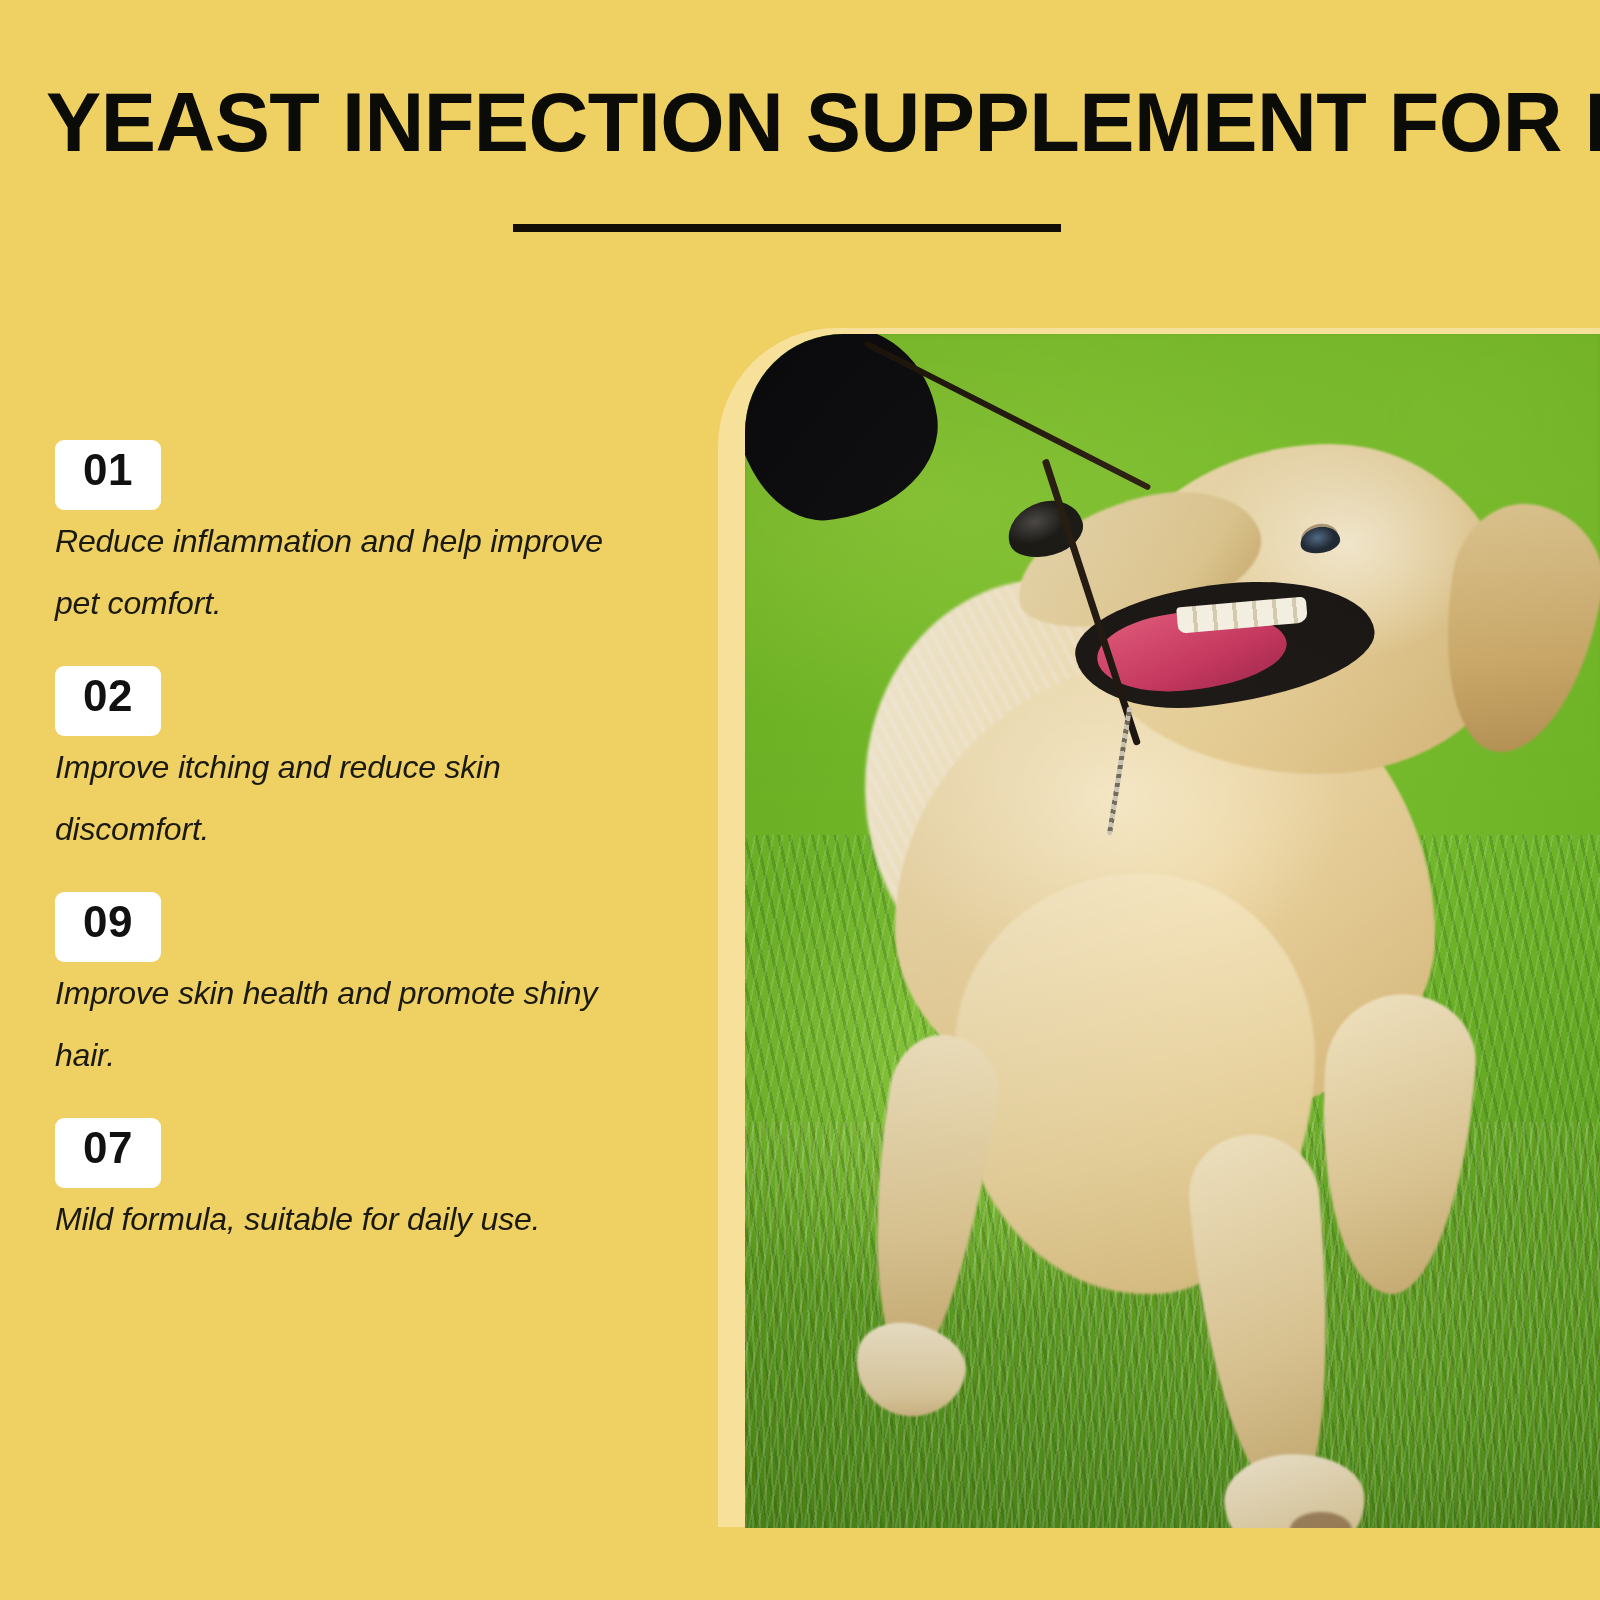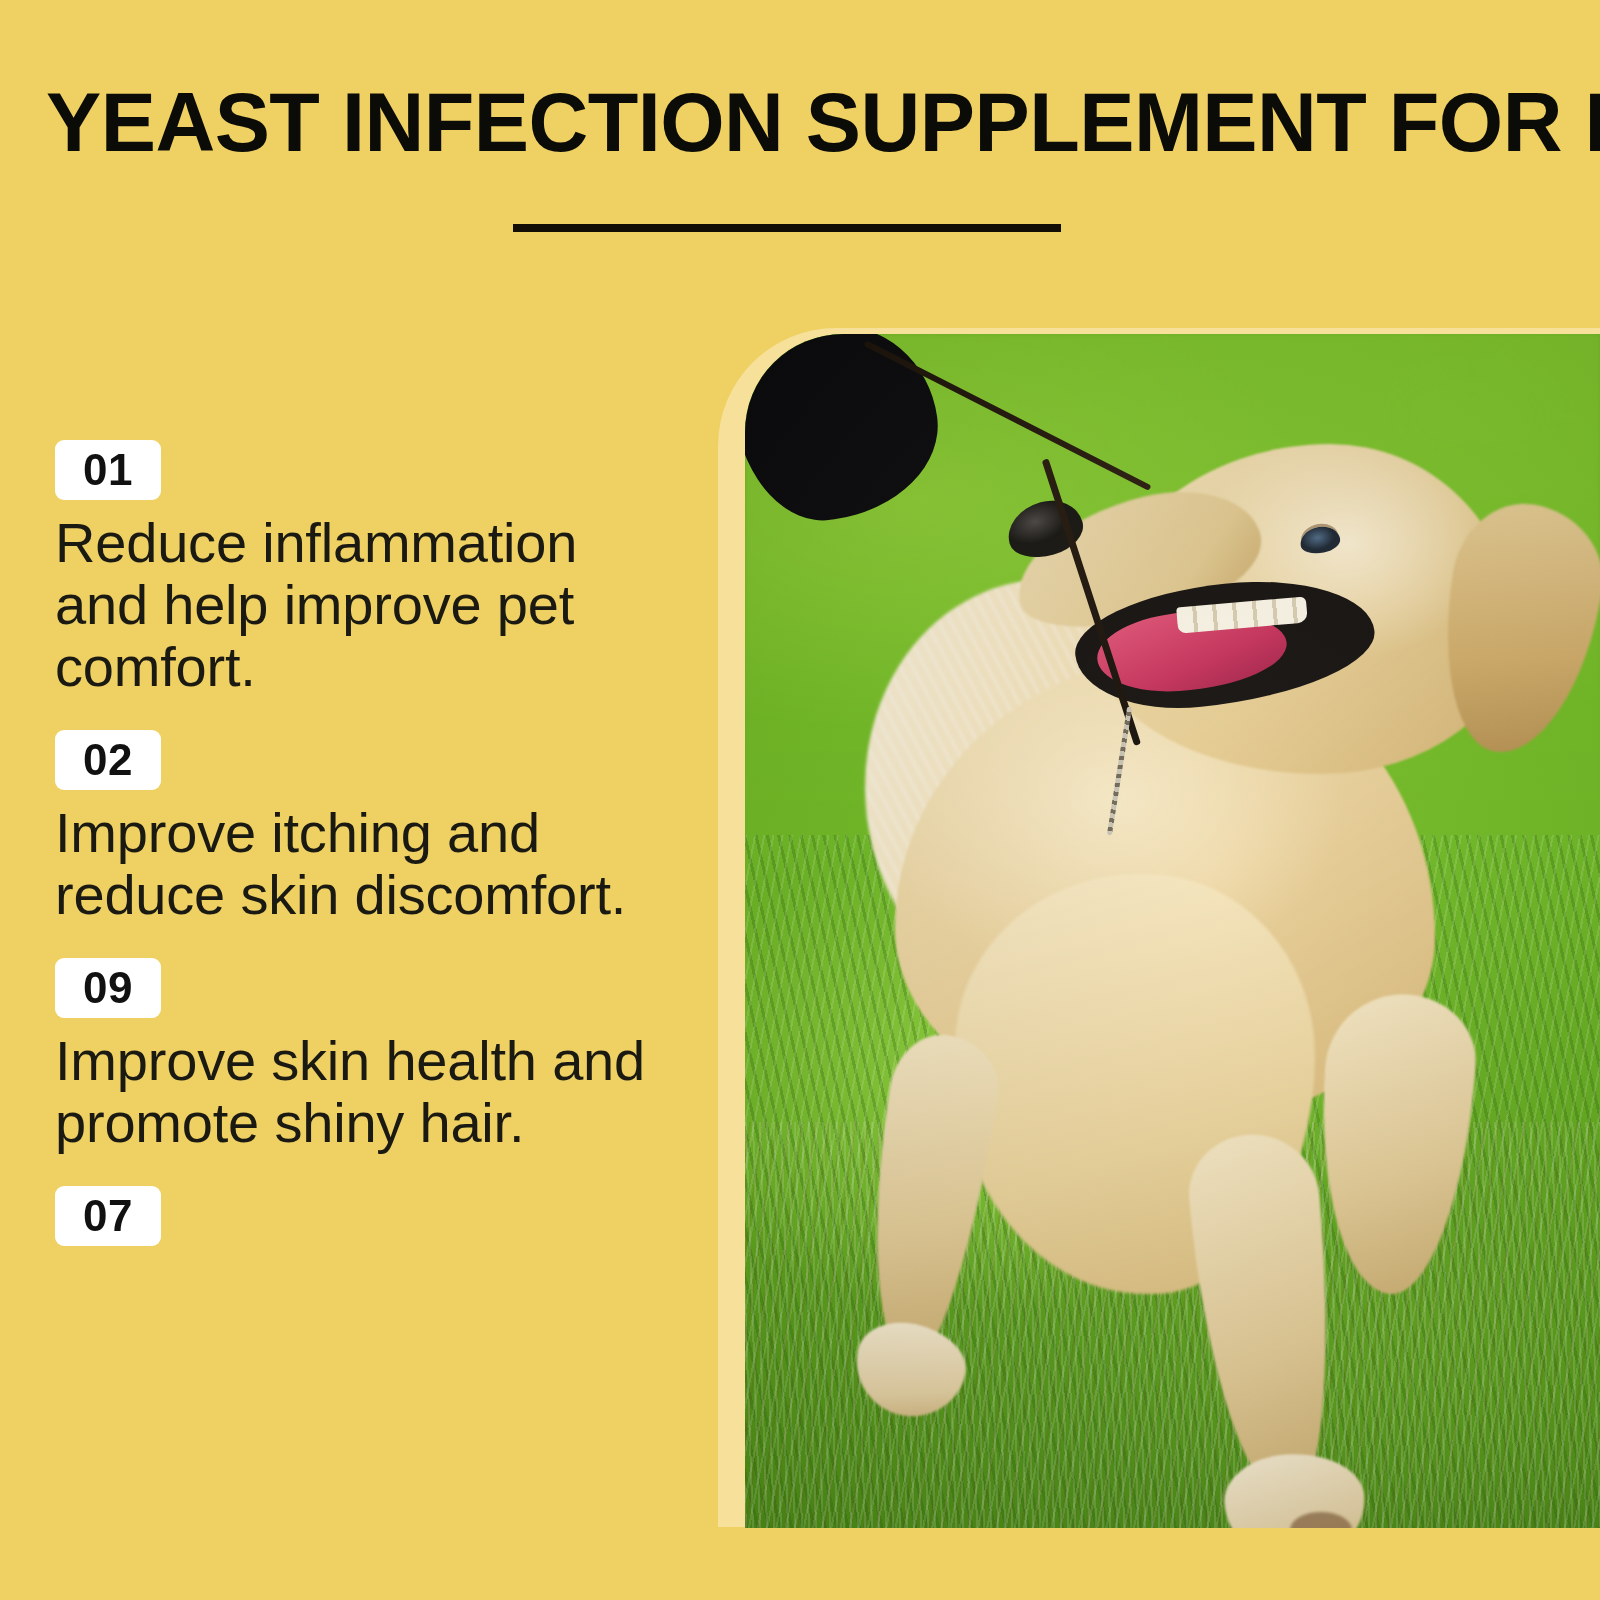--- a/index.html
+++ b/index.html
@@ -61,39 +61,39 @@
 
   .feature {
     position: relative;
     margin-bottom: 32px;
   }
   .feature:last-child { margin-bottom: 0; }
 
   .badge {
     display: inline-block;
     min-width: 106px;
-    padding: 6px 20px 6px 20px;
+    padding: 6px 20px 16px 20px;
     background: #FFFFFF;
     border-radius: 9px;
     font-size: 44px;
     line-height: 48px;
     font-weight: 700;
     color: #111111;
     text-align: center;
     letter-spacing: 0.5px;
   }
 
   .feature-text {
-    margin-top: 12px;
-    font-size: 56px;
+    font-size: 32px;
     line-height: 62px;
     font-weight: 400;
     color: #1A1A12;
     max-width: 600px;
     letter-spacing: -0.2px;
+    font-style: italic;
   }
 
   
   .photo-frame {
     position: absolute;
     left: 718px;
     top: 328px;
     width: 882px;
     height: 1199px;
     background: #F6E09A;
@@ -402,20 +402,21 @@
       <div class="feature-text">Improve itching and reduce skin discomfort.</div>
     </div>
 
     <div class="feature">
       <div class="badge">09</div>
       <div class="feature-text">Improve skin health and promote shiny hair.</div>
     </div>
 
     <div class="feature">
       <div class="badge">07</div>
+      <div class="feature-text">Mild formula, suitable for daily use.</div>
     </div>
 
   </div>
 
   <div class="photo-frame"></div>
 
   <div class="photo">
     <div class="grass-far"></div>
     <div class="grass-near"></div>
     <div class="grass-blades"></div>

